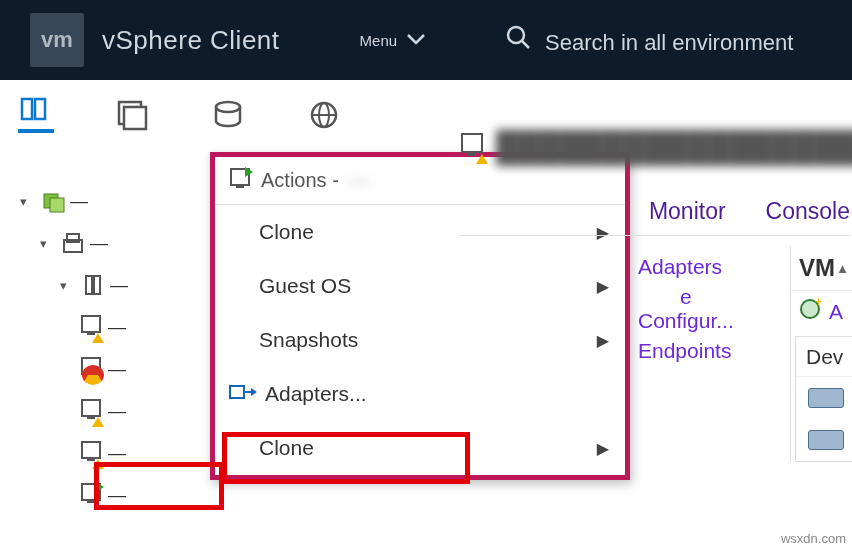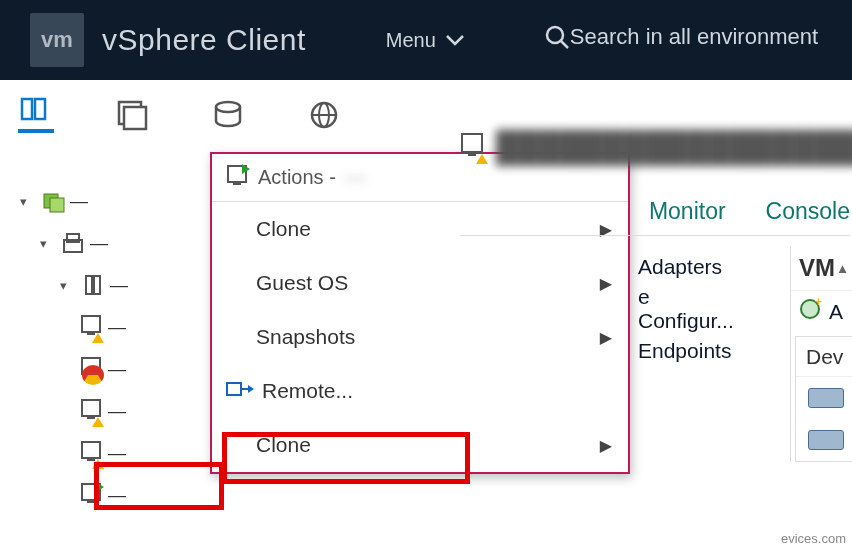--- a/index.html
+++ b/index.html
@@ -1,48 +1,48 @@
 <!DOCTYPE html>
 <html><head>
 <meta charset="utf-8">
 <style>
 * { box-sizing: border-box; margin: 0; padding: 0; font-family: Arial, Helvetica, sans-serif; }
 body { width: 852px; height: 550px; background: #fff; overflow: hidden; position: relative; color: #333; }
 
 .topbar { height: 80px; background: #0e1b2b; display: flex; align-items: center; color: #cfd6dd; font-size: 24px; }
 .vm-logo { width: 54px; height: 54px; margin: 0 18px 0 30px; background: #384757; color: #b0b8c0; display: flex; align-items: center; justify-content: center; font-weight: bold; font-size: 22px; border-radius: 2px; }
-.brand { font-size: 30px; color: #cfd6dd; letter-spacing: 0.5px; }
-.menu-btn { margin-left: 80px; display: flex; align-items: center; gap: 10px; font-size: 20px; }
-.search-wrap { margin-left: 80px; display: flex; align-items: flex-start; font-size: 22px; }
+.brand { font-size: 26px; color: #cfd6dd; letter-spacing: 0.5px; }
+.menu-btn { margin-left: 80px; display: flex; align-items: center; gap: 10px; font-size: 15px; }
+.search-wrap { margin-left: 80px; display: flex; align-items: flex-end; gap: 14px; font-size: 22px; }
 
 .tabbar { height: 70px; display: flex; align-items: center; padding-left: 18px; gap: 60px; border-bottom: 1px solid #fff; }
 .tabicon { width: 36px; height: 36px; display: flex; align-items: center; justify-content: center; }
 .tabicon.active { border-bottom: 4px solid #0b78d0; padding-bottom: 6px; }
 .tree-col { width: 220px; padding: 10px 0 0 6px; font-size: 18px; }
 .tree-row { display: flex; align-items: center; height: 42px; gap: 6px; color: #333; }
 .expander { width: 16px; font-size: 13px; color: #555; }
 .indent-1 { padding-left: 14px; }
 .indent-2 { padding-left: 34px; }
 .indent-3 { padding-left: 54px; }
 .indent-4 { padding-left: 74px; }
 .warn-overlay { position: relative; }
 .warn-overlay::after { content: ""; position: absolute; width: 0; height: 0; border-left: 6px solid transparent; border-right: 6px solid transparent; border-bottom: 10px solid #f4b400; bottom: -2px; right: -2px; }
 .err-overlay::after { content: ""; position: absolute; width: 10px; height: 10px; background: #d93025; border-radius: 50%; bottom: -2px; right: -2px; }
 .redbox1 { position: absolute; left: 94px; top: 462px; width: 130px; height: 48px; border: 5px solid #e20000; }
 .redbox2 { position: absolute; left: 222px; top: 432px; width: 248px; height: 52px; border: 5px solid #e20000; }
 
-.context-menu { position: absolute; left: 210px; top: 152px; width: 420px; background: #fff; border: 2px solid #be185d; box-shadow: 2px 4px 10px rgba(0,0,0,0.25); font-size: 21px; color: #333; }
+.context-menu { position: absolute; left: 210px; top: 152px; width: 420px; background: #fff; border: 5px solid #be185d; box-shadow: 2px 4px 10px rgba(0,0,0,0.25); font-size: 21px; color: #333; }
 .cm-header { height: 48px; display: flex; align-items: center; gap: 10px; padding: 0 14px; border-bottom: 1px solid #ddd; color: #555; font-size: 20px; }
 .cm-item { height: 54px; display: flex; align-items: center; padding: 0 18px 0 44px; position: relative; }
 .cm-item .arrow { position: absolute; right: 16px; top: 50%; transform: translateY(-50%); font-size: 16px; color: #444; }
 .cm-item.withicon { padding-left: 14px; gap: 10px; }
 .cm-item.hl { background: #fff; }
 .right-panel-h { display: flex; align-items: center; height: 44px; padding: 0 8px; font-weight: 600; font-size: 24px; color: #333; }
 .right-panel-h .chev { position: absolute; right: 14px; font-size: 14px; color: #666; }
-.right-row { height: 42px; display: flex; align-items: center; padding: 0 8px; gap: 8px; font-size: 21px; color: #0f172a; }
+.right-row { height: 42px; display: flex; align-items: center; padding: 0 8px; gap: 8px; font-size: 21px; color: #6d28d9; text-align: center; }
 .right-sub { border: 1px solid #ddd; margin: 4px 0 0 4px; }
 .right-sub-h { height: 40px; display: flex; align-items: center; padding: 0 10px; font-weight: 500; font-size: 21px; border-bottom: 1px solid #eee; }
 .right-sub-row { height: 42px; display: flex; align-items: center; padding: 0 12px; }
 .nic { width: 36px; height: 20px; background: #9fb8cf; border: 1px solid #4c6d8f; border-radius: 3px; }
 
 .watermark { position: absolute; right: 6px; bottom: 4px; font-size: 13px; color: #888; }
 
 
 svg { overflow: visible; }
 </style>
@@ -197,39 +197,39 @@
     <span class="arrow">▶</span>
   </div>
   <div class="cm-item withicon hl">
     <span>
       <svg width="26" height="22">
           <rect x="1" y="5" width="14" height="12" stroke="#1565c0" stroke-width="2" fill="none"></rect>
           <path d="M14 11 h8" stroke="#1565c0" stroke-width="2"></path>
           <polygon points="22,7 28,11 22,15" fill="#1565c0"></polygon>
         </svg>
     </span>
-    <span>Remote...</span>
+    <span>Adapters...</span>
   </div>
   <div class="cm-item">
     <span>Clone</span>
     <span class="arrow">▶</span>
   </div>
 </div>
 
 <div style="position:absolute; left:460px; top:120px; width:390px;">
   <div style="display:flex; align-items:center; gap:10px; height:54px;">
     <span class="warn-overlay" style="position:relative;">
       <svg width="26" height="26">
           <rect x="2" y="2" width="20" height="18" stroke="#555" stroke-width="2" fill="none"></rect>
           <rect x="8" y="21" width="8" height="3" fill="#555"></rect>
         </svg>
     </span>
     <span style="font-size:30px;color:#555;filter:blur(5px);">██████████████████</span>
   </div>
-  <div style="display:flex; gap:40px; margin-top:14px; font-size:23px; color:#0f766e; border-bottom:1px solid #ddd; height:48px; align-items:center;">
+  <div style="display:flex; gap:40px; margin-top:14px; font-size:23px; color:#4c1d95; border-bottom:1px solid #ddd; height:48px; align-items:center;">
     <span style="width:170px;"></span>
     <span class="t">Monitor</span>
     <span class="t">Console</span>
   </div>
 
   <div style="margin-top:10px; position:relative;">
     <div style="position:absolute; left:170px; top:0; width:100px;">
       <div class="right-row">Adapters</div>
       <div class="right-row">e Configur...</div>
       <div class="right-row">Endpoints</div>
@@ -257,13 +257,13 @@
             <div class="nic"></div>
           </div>
       </div>
     </div>
   </div>
 </div>
 
 <div class="redbox1"></div>
 <div class="redbox2"></div>
 
-<div class="watermark">evices.com</div>
+<div class="watermark">wsxdn.com</div>
 
 </body></html>

